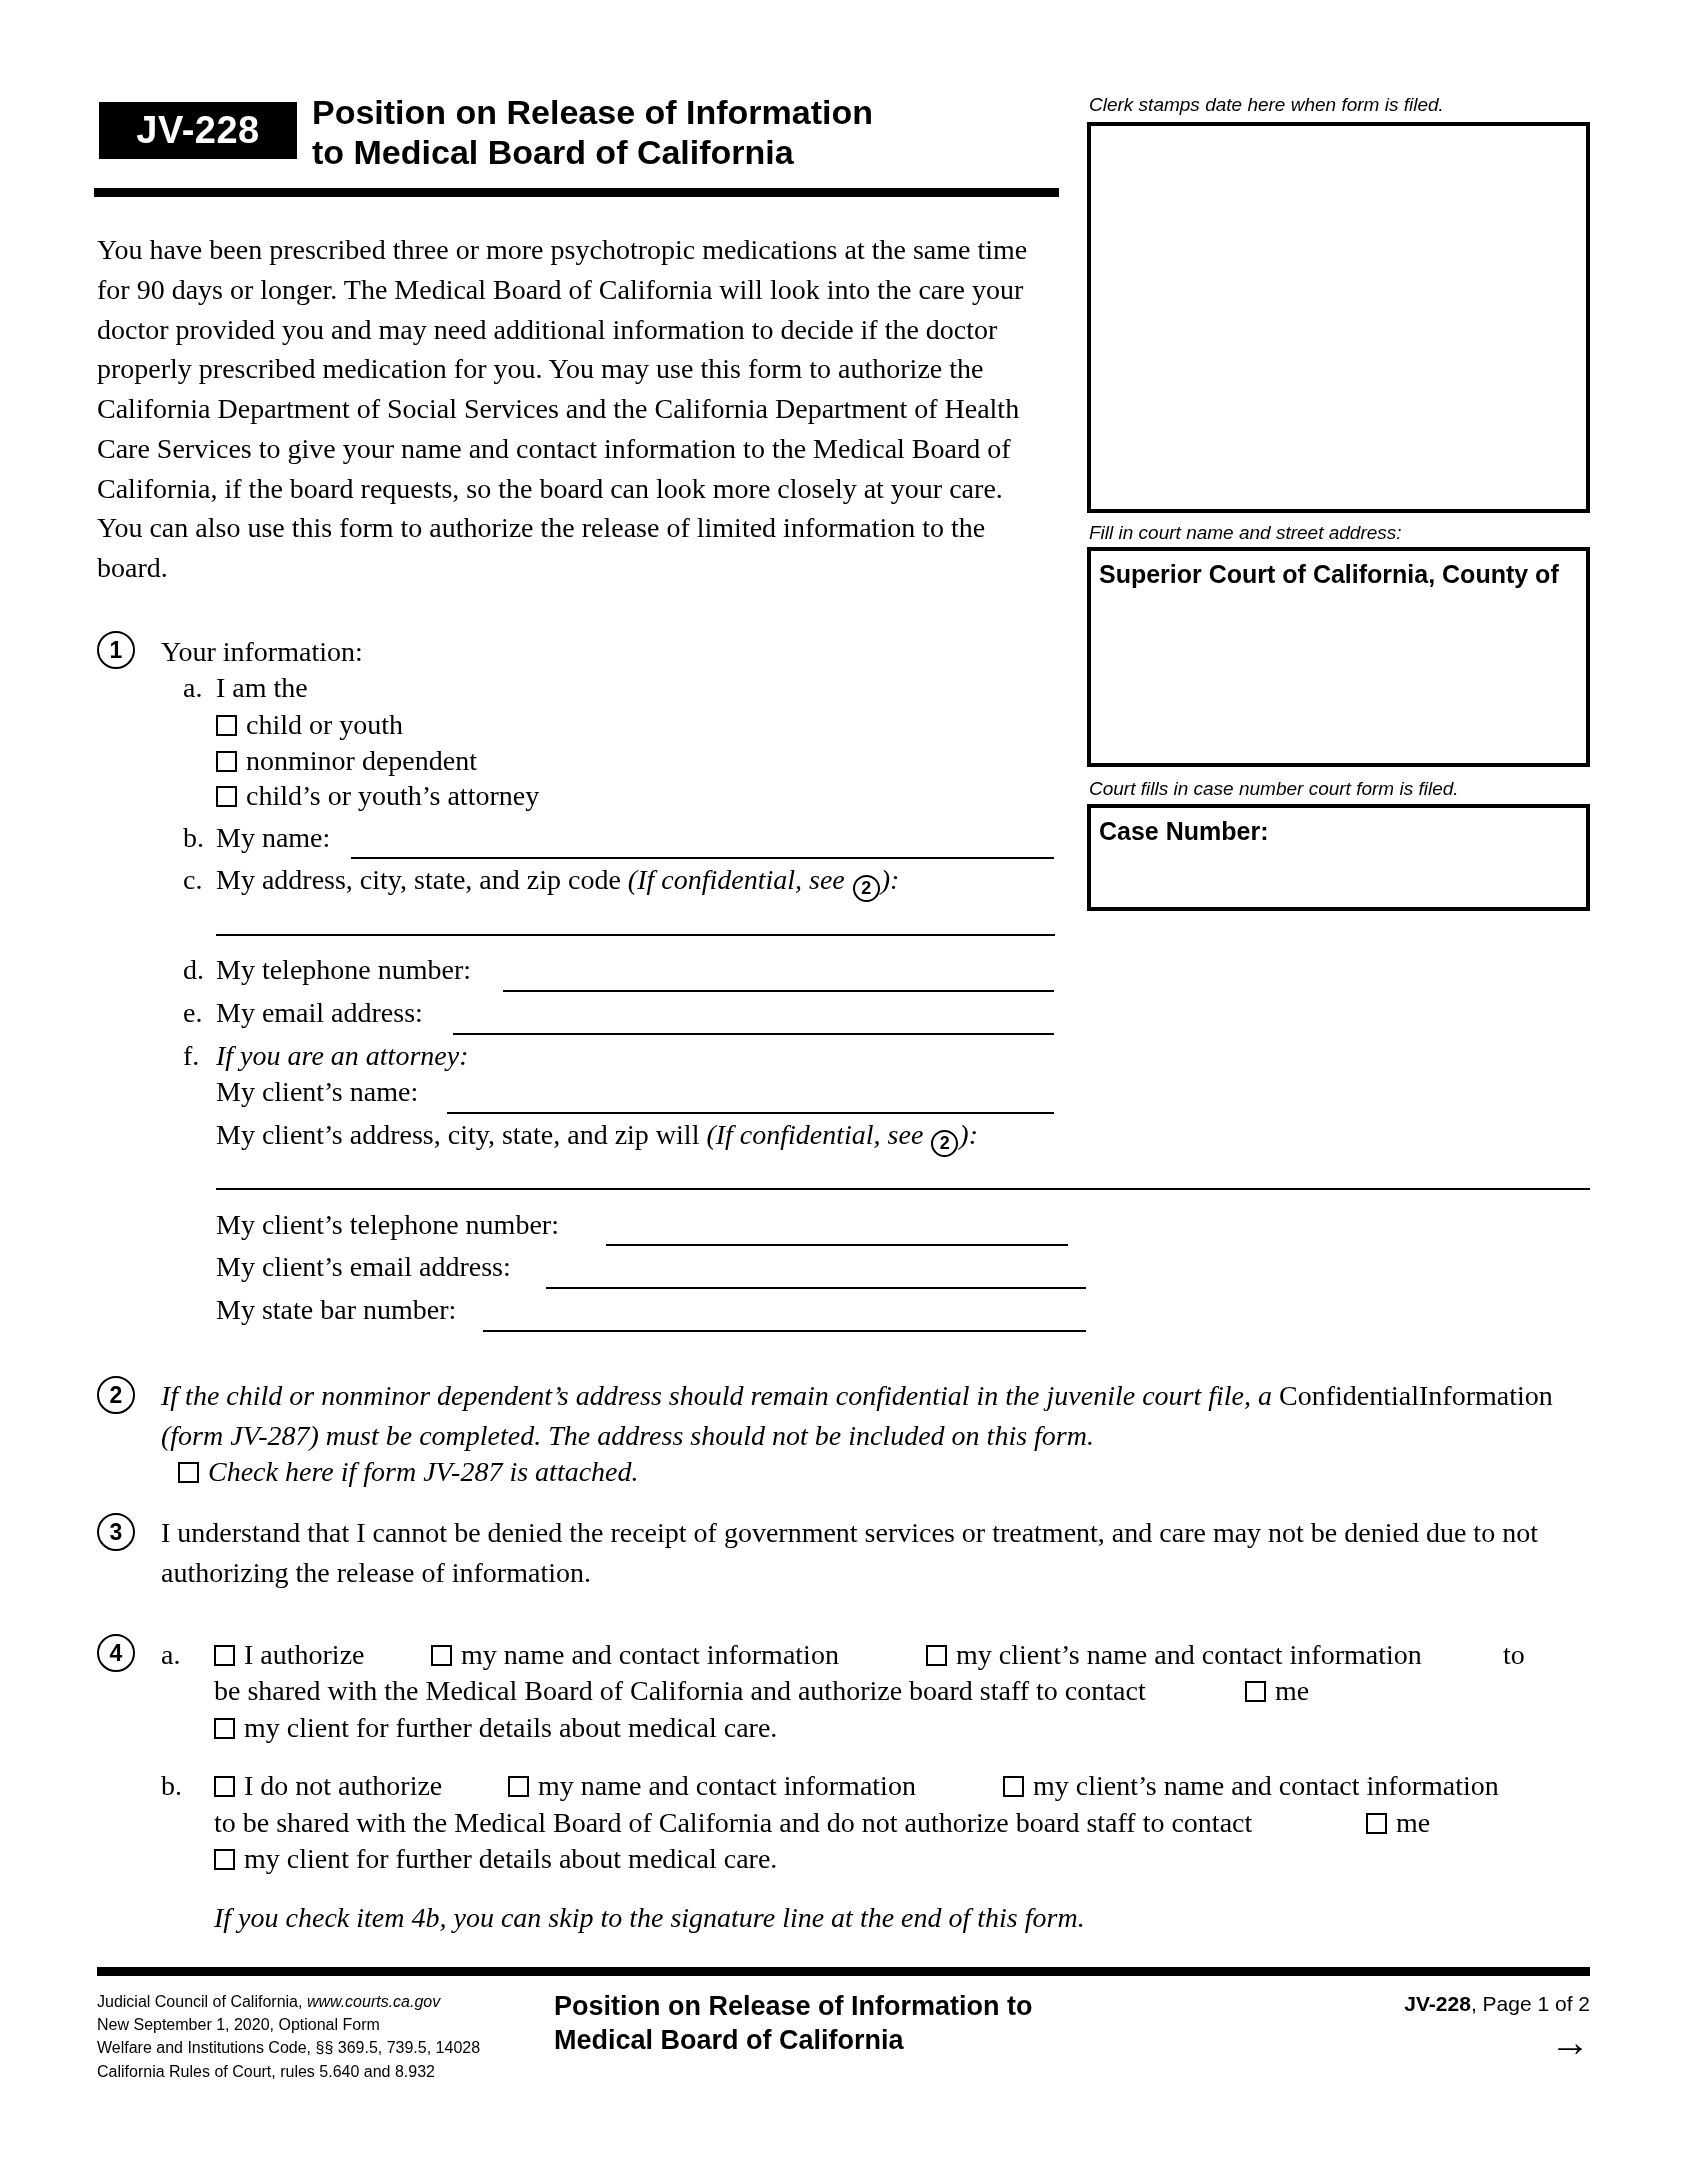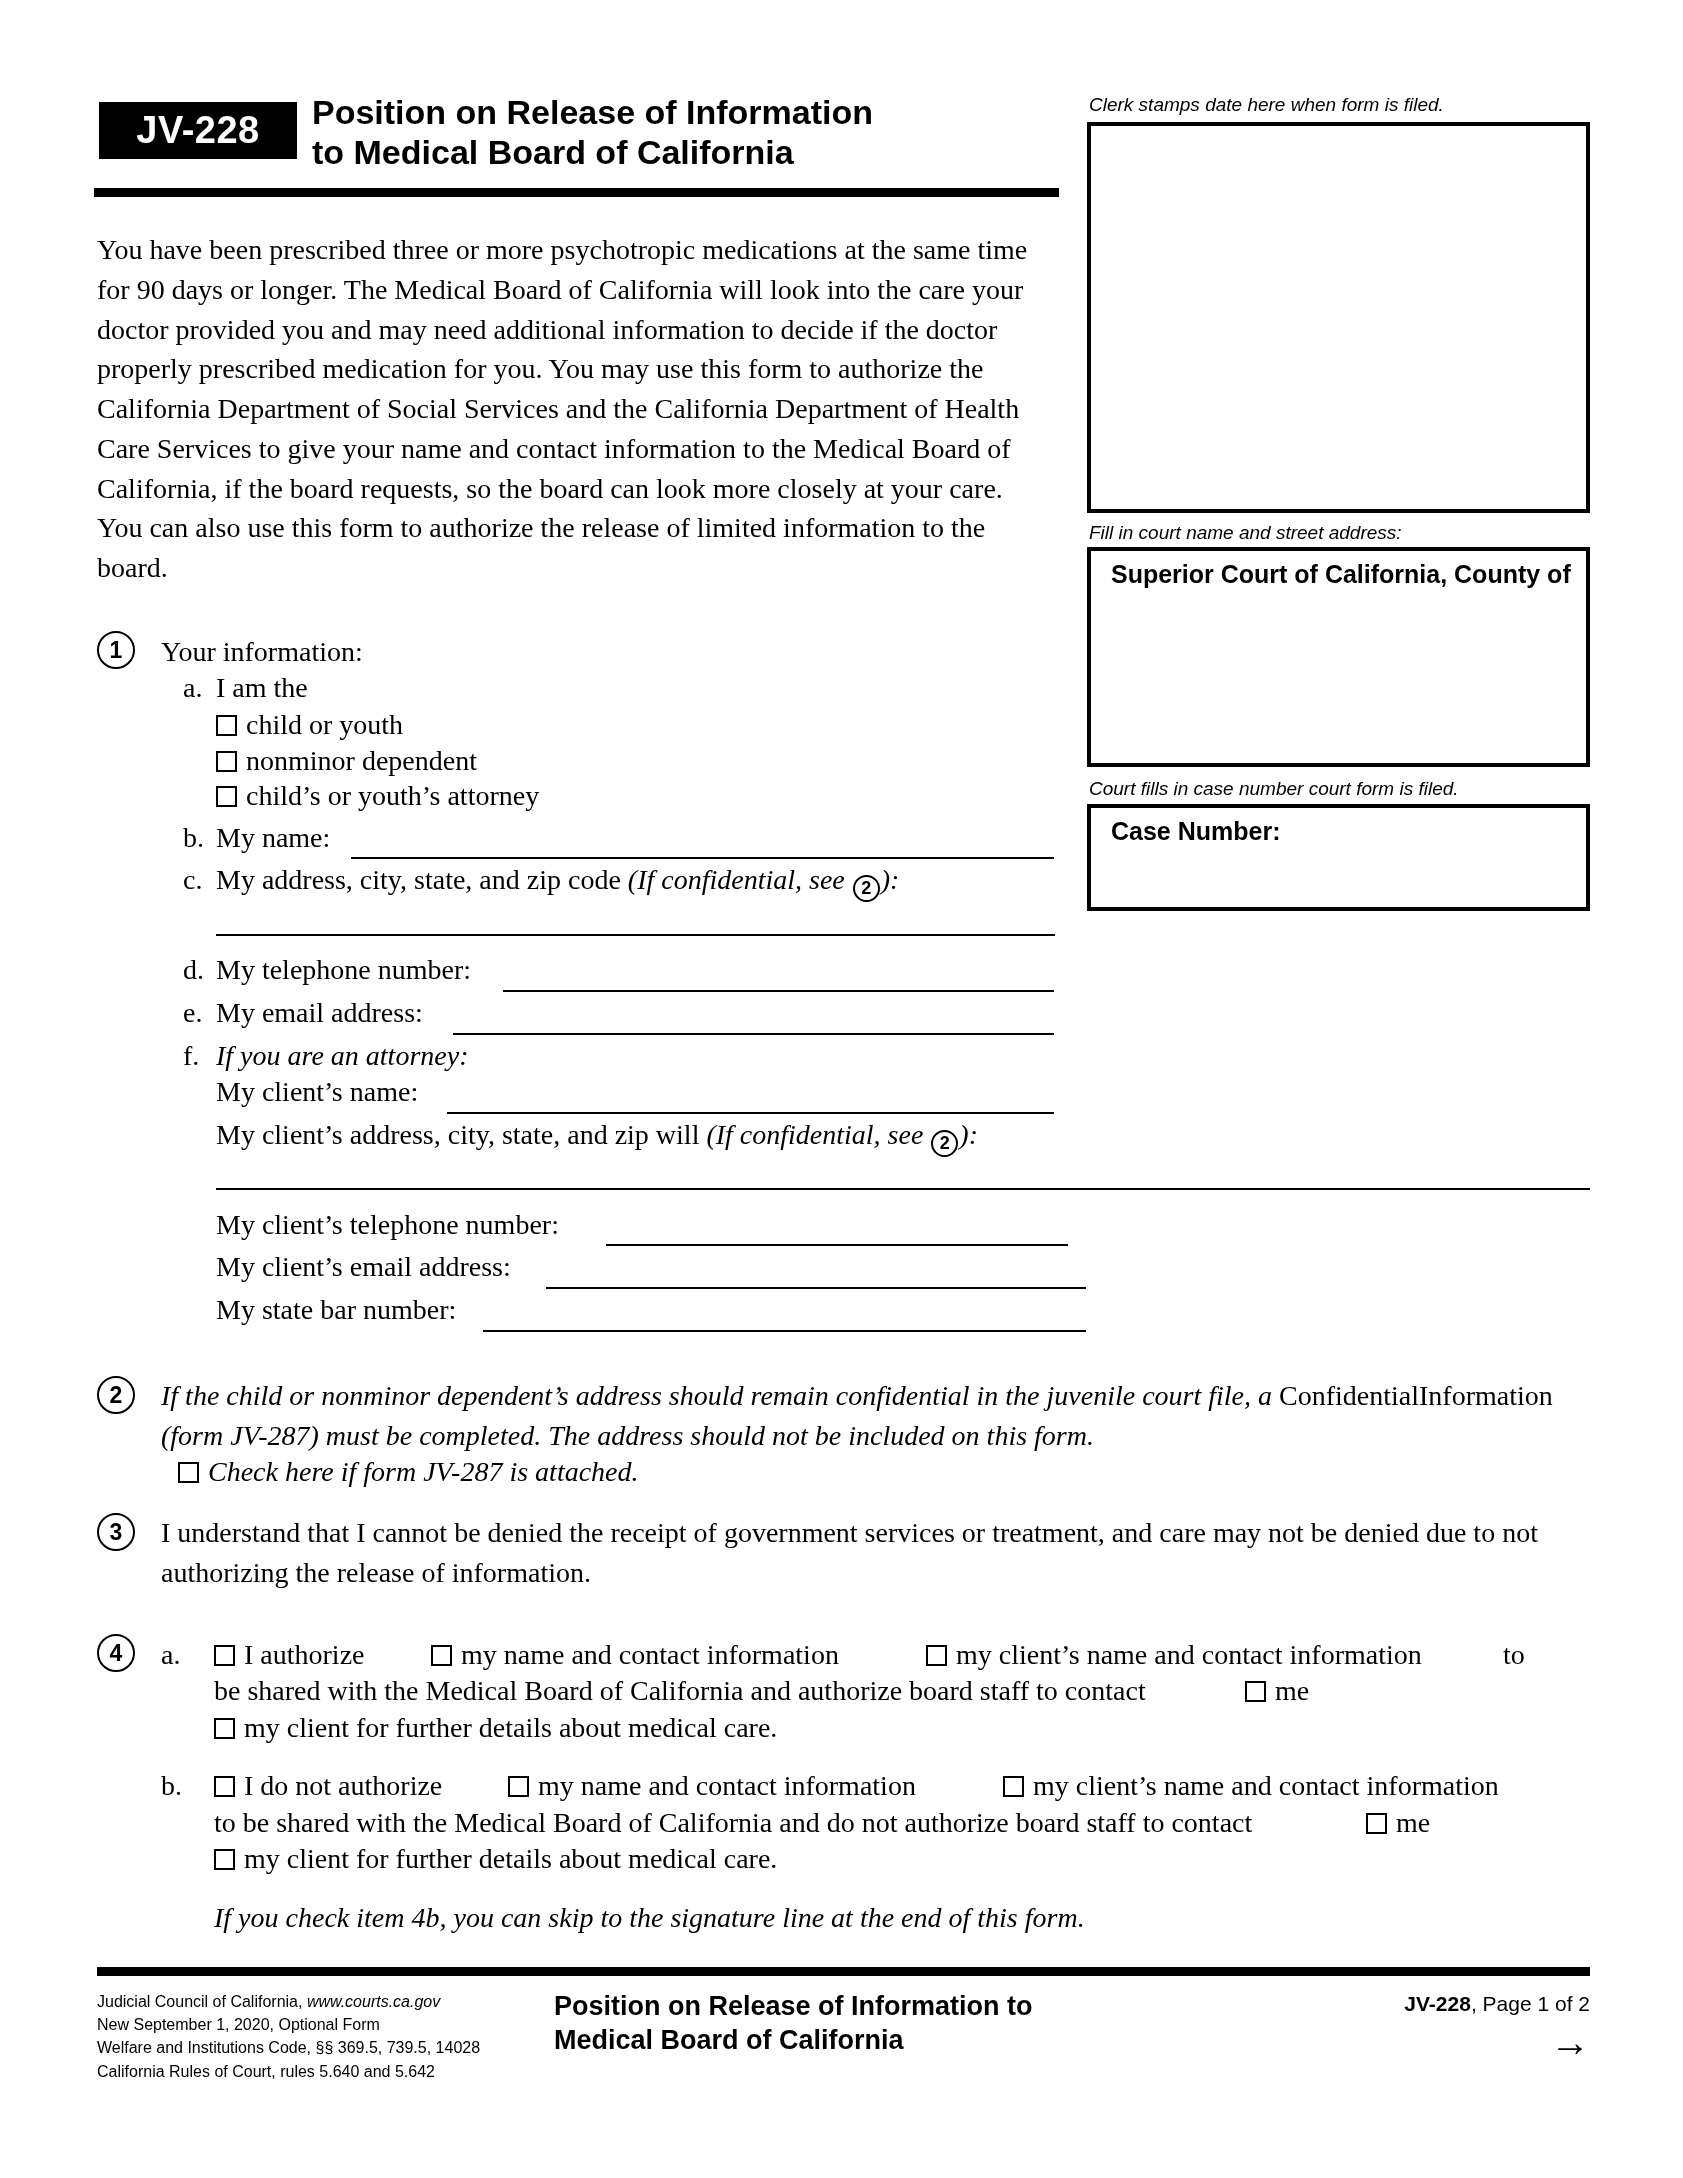--- a/index.html
+++ b/index.html
@@ -80,21 +80,21 @@
   .caption-box {
     position: absolute;
     border: 4px solid #000000;
     box-sizing: border-box;
     background: #ffffff;
   }
   .caption-box-text {
     font-family: "Liberation Sans", "DejaVu Sans", sans-serif;
     font-weight: bold;
     font-size: 25px;
-    padding: 9px 0 0 20px;
+    padding: 9px 0 0 8px;
     white-space: nowrap;
   }
 
   #stamp-label { left: 1089px; top: 94px; }
   #stamp-box   { left: 1087px; top: 122px; width: 503px; height: 391px; }
   #court-label { left: 1089px; top: 522px; }
   #court-box   { left: 1087px; top: 547px; width: 503px; height: 220px; }
   #case-label  { left: 1089px; top: 778px; }
   #case-box    { left: 1087px; top: 804px; width: 503px; height: 107px; }
 
@@ -350,21 +350,21 @@
   </div>
 
   <div class="row ital" style="left:214px; top:1901px;">If you check item 4b, you can skip to the signature line at the end of this form.</div>
 
   <div class="footer-rule"></div>
 
   <div class="footer-left">
     <div><span>Judicial Council of California, </span><span class="ital">www.courts.ca.gov</span></div>
     <div>New September 1, 2020, Optional Form</div>
     <div>Welfare and Institutions Code, §§ 369.5, 739.5, 14028</div>
-    <div>California Rules of Court, rules 5.640 and 5.642</div>
+    <div>California Rules of Court, rules 5.640 and 8.932</div>
   </div>
 
   <div class="footer-center">
     <div>Position on Release of Information to</div>
     <div>Medical Board of California</div>
   </div>
 
   <div class="footer-right">
     <b>JV-228</b><span>, Page 1 of 2</span>
   </div>

